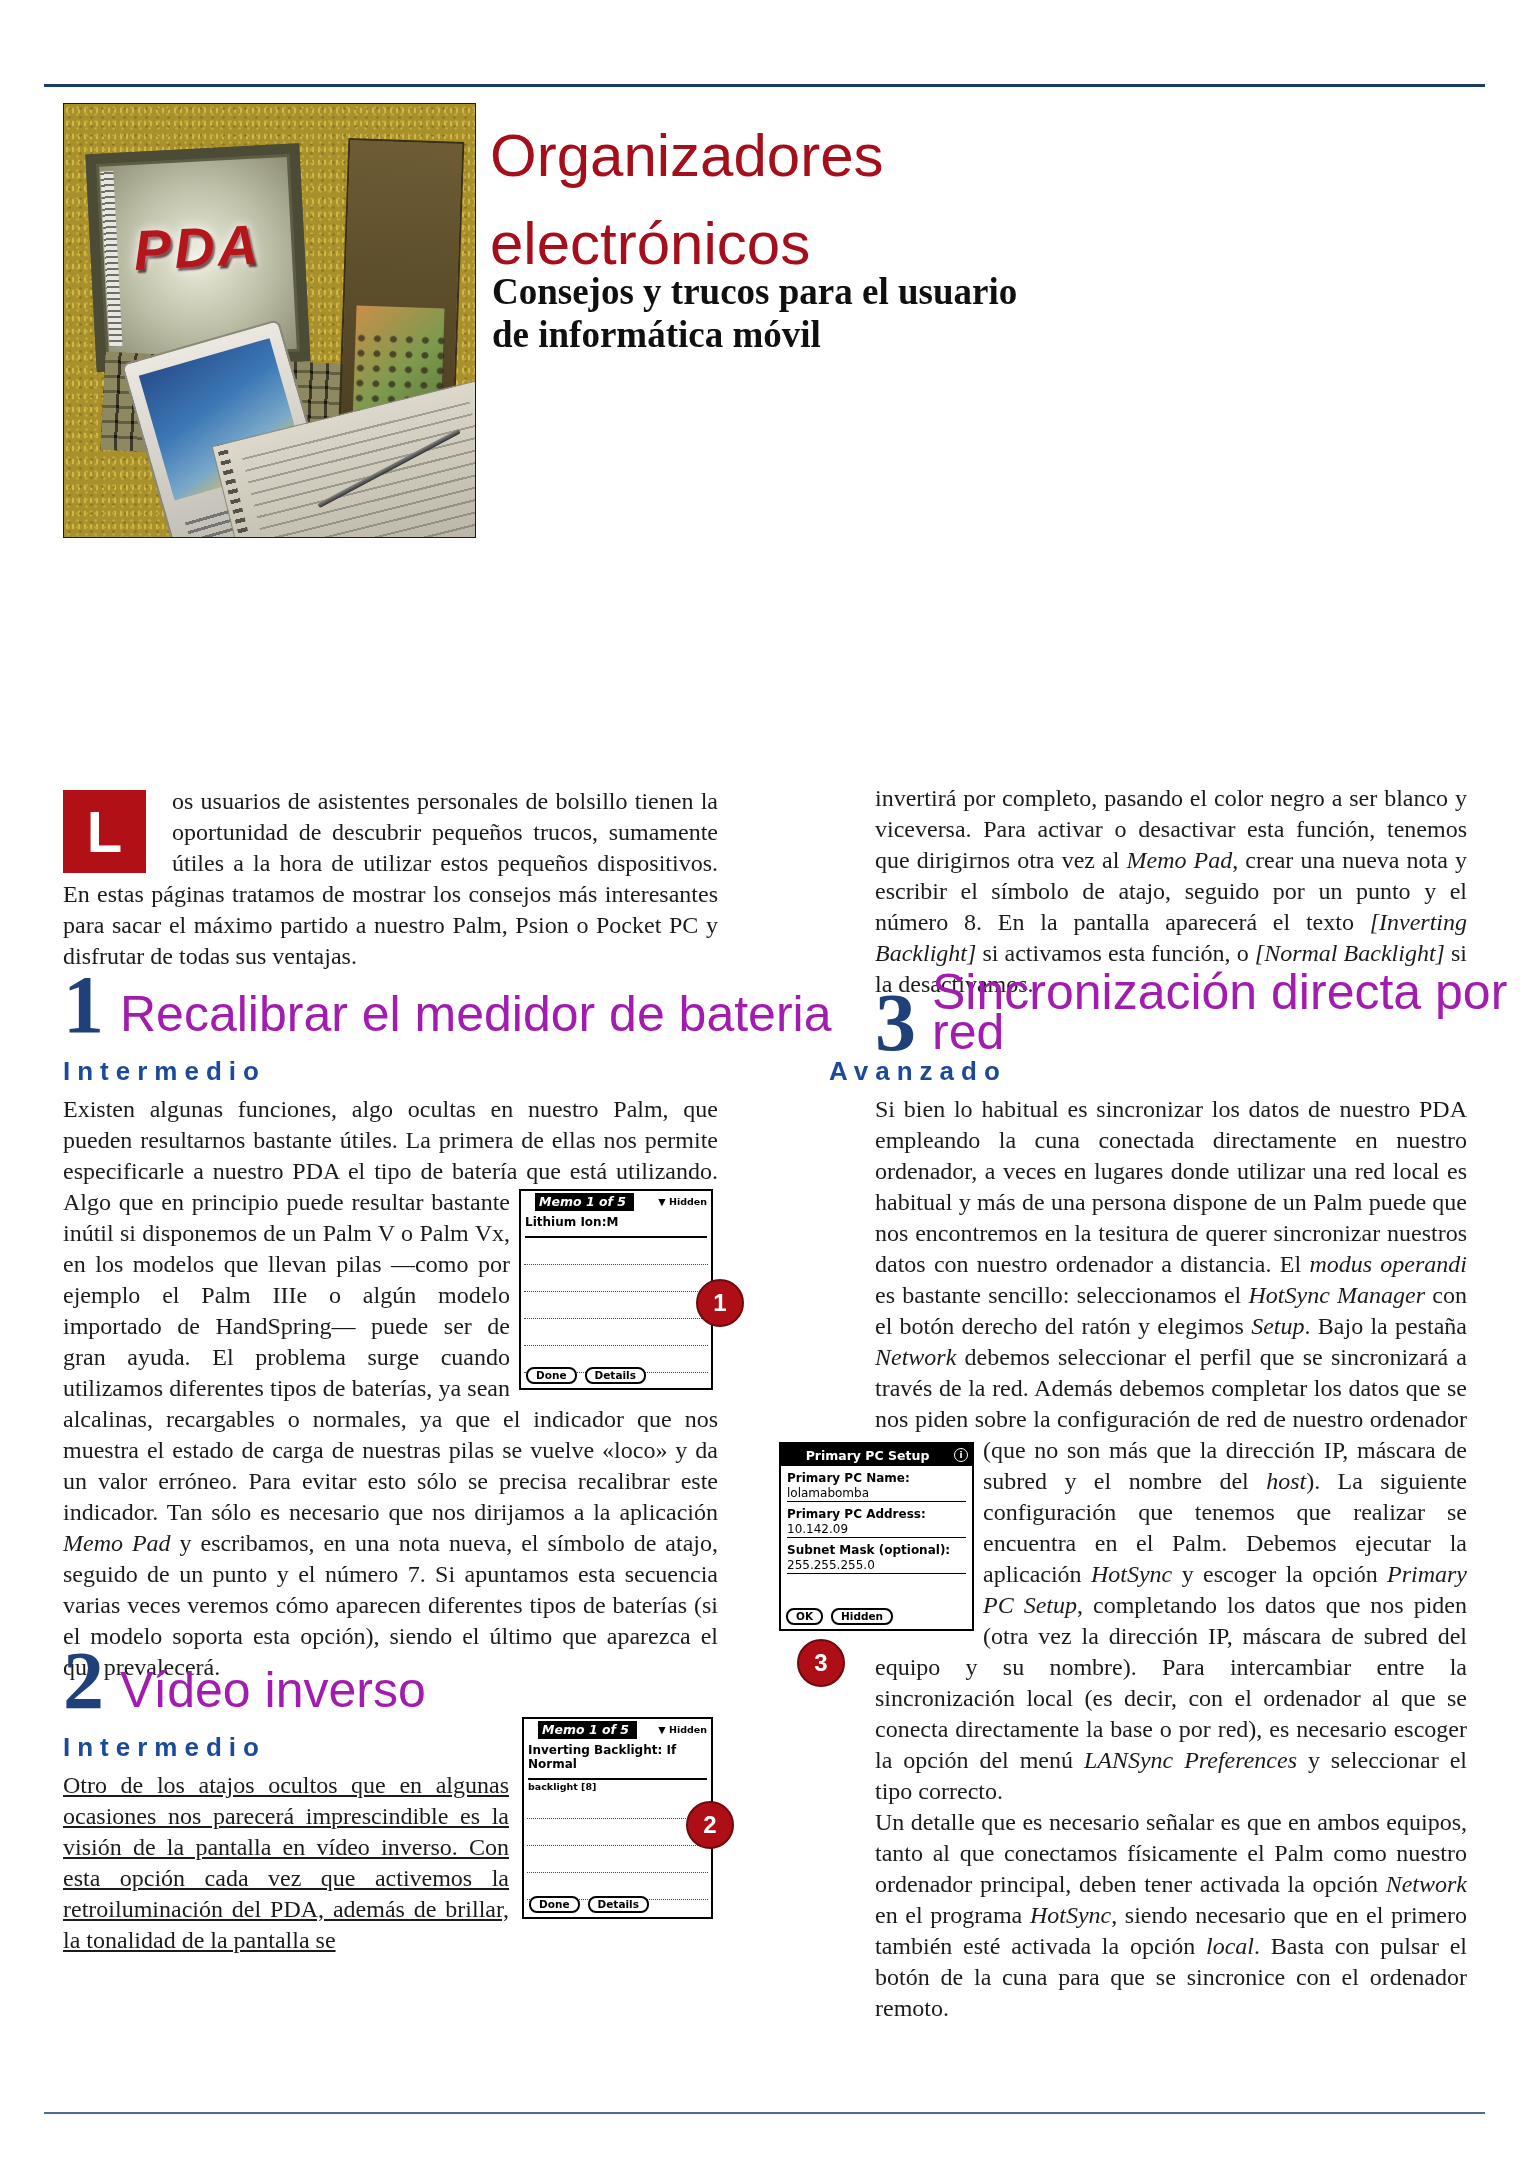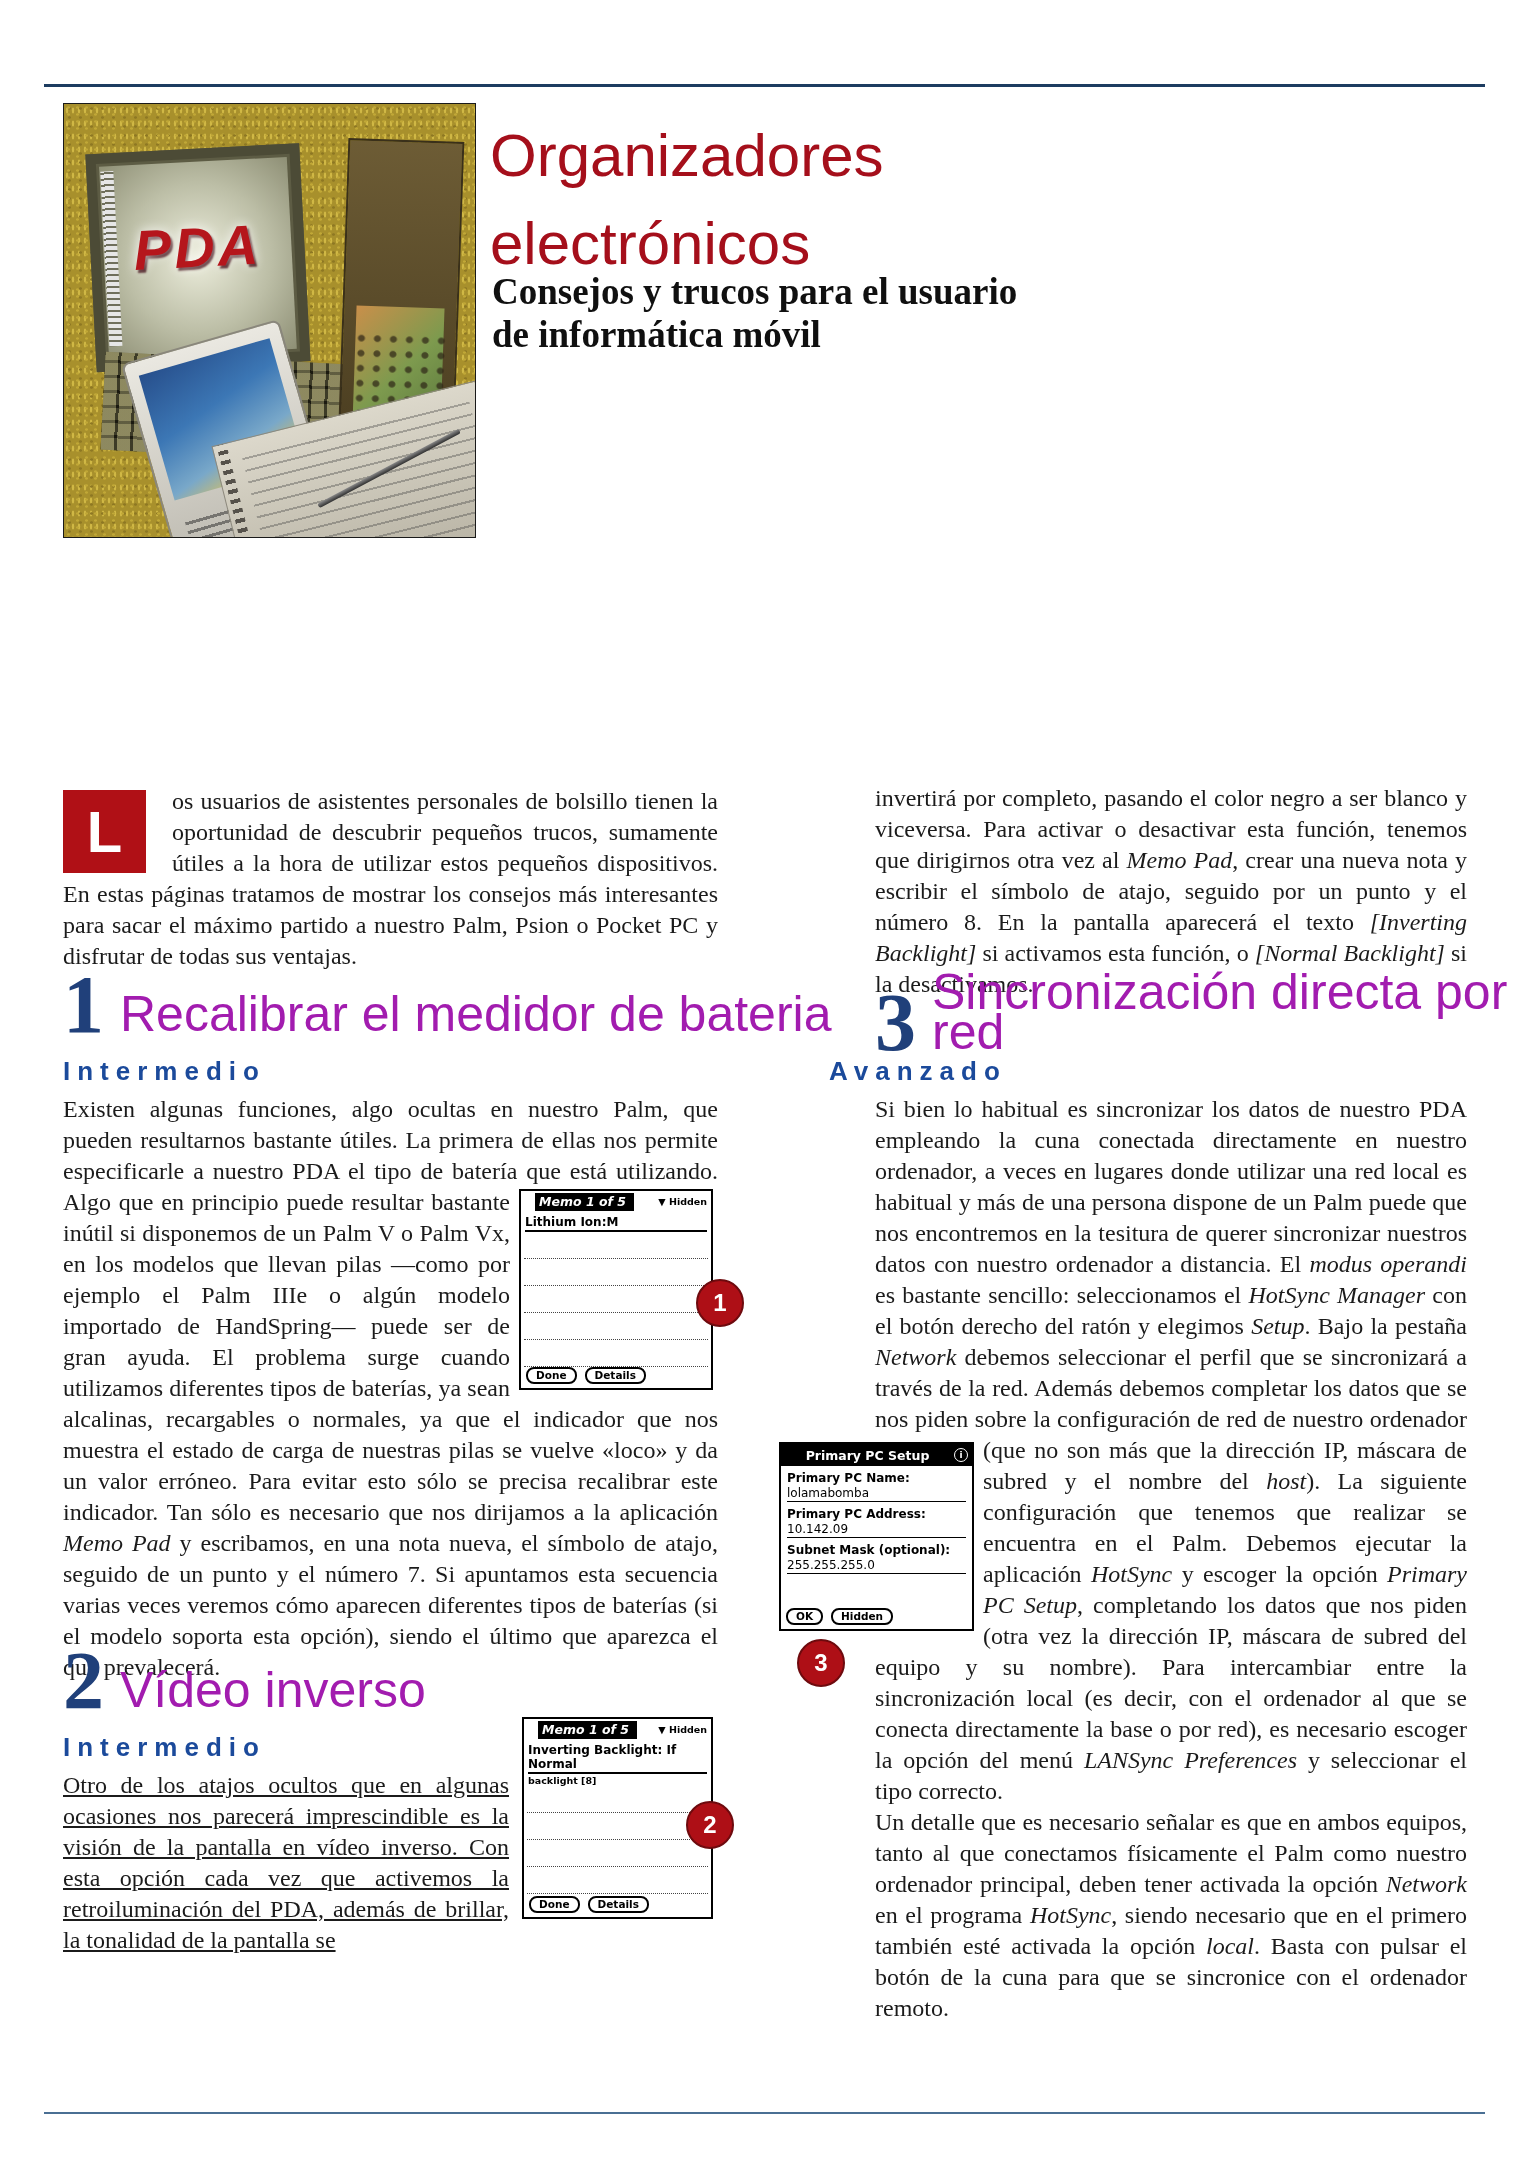--- a/index.html
+++ b/index.html
@@ -86,21 +86,21 @@
   .para-block p{margin:0;}
 
   
   .palm{position:absolute;background:#fff;border:2px solid #000;box-sizing:border-box;
         font-family:"DejaVu Sans",sans-serif;color:#000;}
   .p-tbar{height:21px;display:flex;align-items:center;}
   .p-tbar .tl{background:#000;color:#fff;font-weight:bold;font-size:12.5px;
         padding:1px 8px 2px 4px;font-style:italic;margin-left:14px;}
   .p-tbar .tr{margin-left:auto;font-size:9.5px;font-weight:bold;padding-right:4px;}
   .p-memo-title{margin:3px 4px 0 4px;font-size:12px;font-weight:bold;
-        border-bottom:2px solid #000;padding-bottom:1px;}
+        border-bottom:2px solid #000;padding-bottom:7px;}
   .p-memo-sub{margin:1px 4px 0 4px;font-size:9.5px;font-weight:bold;}
   .mline{height:26px;border-bottom:1px dotted #444;margin:0 3px;}
   .p-btnrow{position:absolute;left:5px;bottom:4px;display:flex;gap:8px;justify-content:center;}
   .p-btn{border:2px solid #000;border-radius:8px;padding:0 8px 1px 8px;
         font-size:10.5px;font-weight:bold;background:#fff;}
   .p3-bar{height:22px;background:#000;color:#fff;display:flex;align-items:center;}
   .p3-bar .t{flex:1;text-align:center;font-weight:bold;font-size:12.5px;}
   .p3-bar .ic{width:12px;height:12px;border:1px solid #fff;border-radius:50%;
         font:bold 9px "DejaVu Sans",sans-serif;color:#fff;display:flex;align-items:center;
         justify-content:center;margin-right:4px;}

